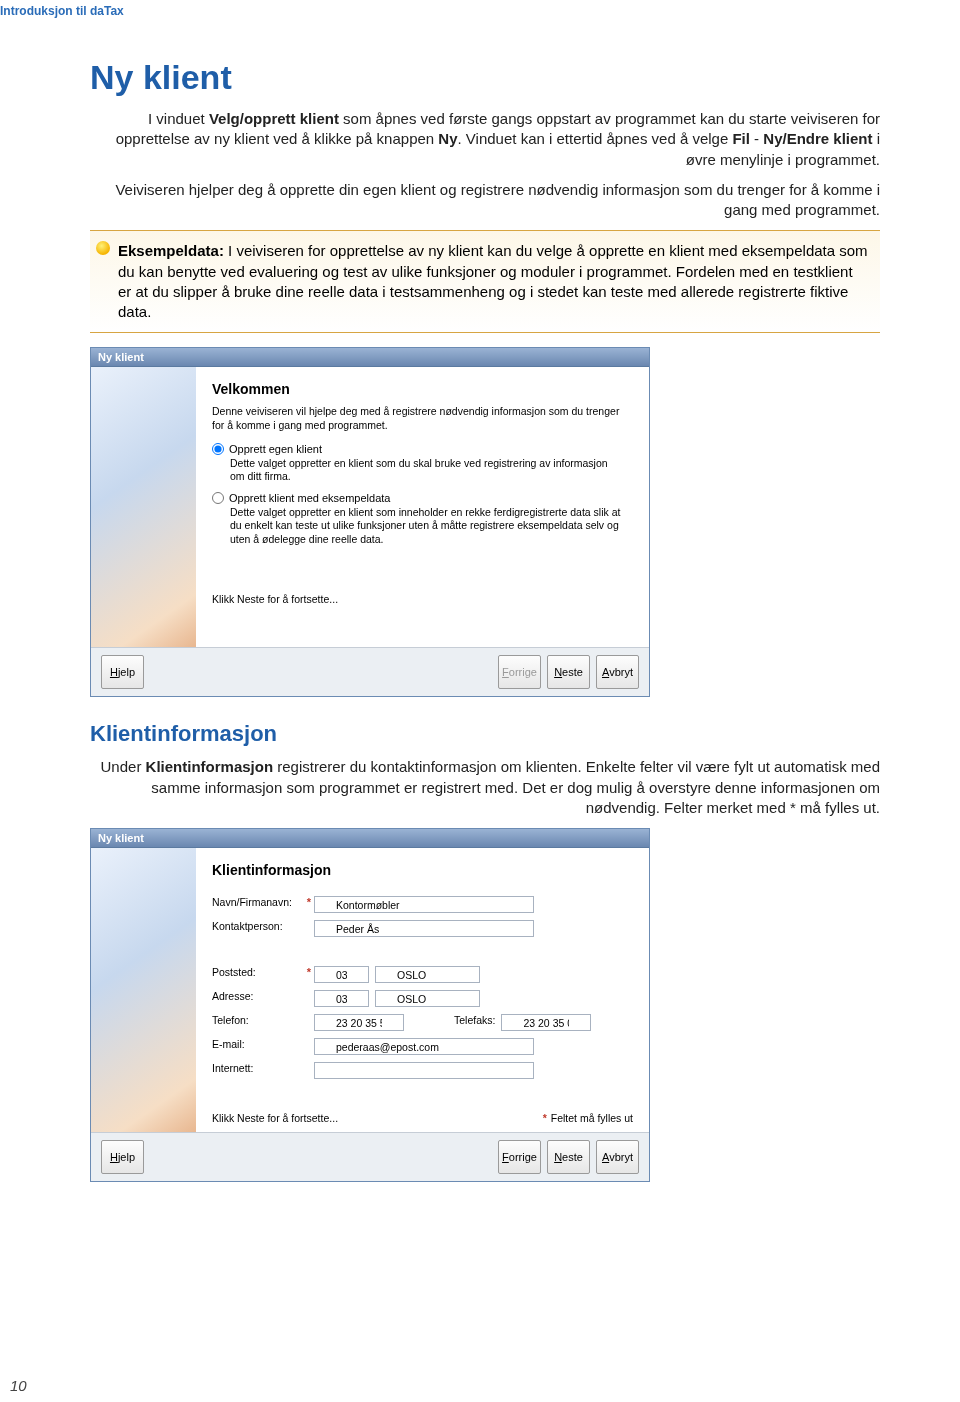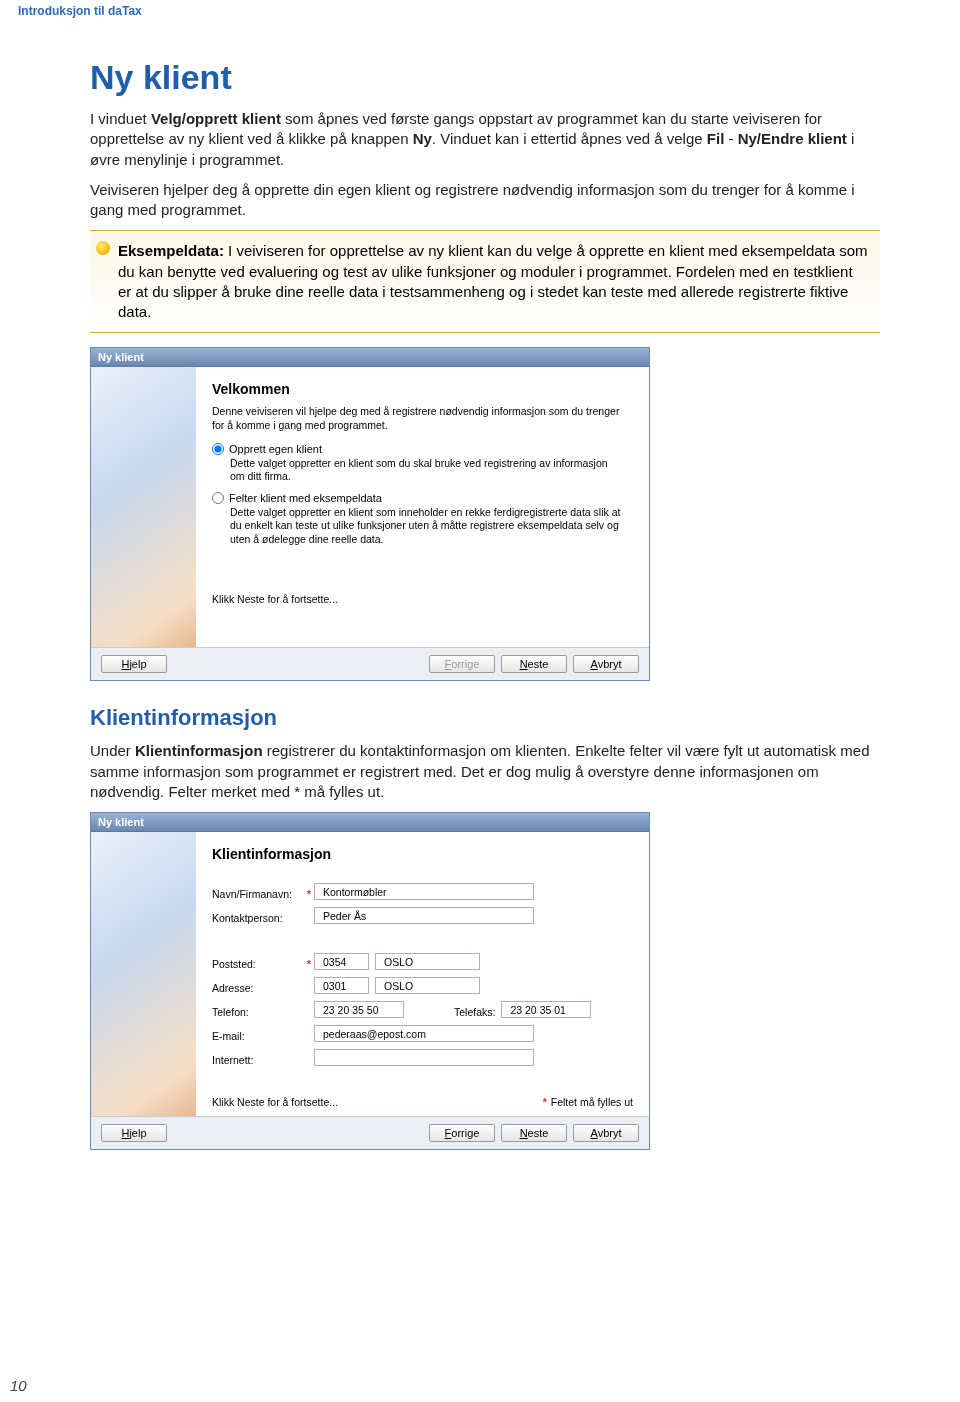--- a/index.html
+++ b/index.html
@@ -8,21 +8,21 @@
     height: 1402px;
     background: #fff;
     font-family: Arial, Helvetica, sans-serif;
     color: #000;
     position: relative;
   }
   .header-strip {
     color: #2a6cb8;
     font-size: 12px;
     font-weight: bold;
-    padding: 4px 0 0 18px;
+    padding: 4px 0 0 0;
   }
   .content {
     padding: 40px 0 0 90px;
     width: 880px;
   }
   h1.title {
     color: #1f5ea8;
     font-size: 34px;
     font-weight: bold;
     margin-bottom: 12px;
@@ -31,20 +31,21 @@
     color: #1f5ea8;
     font-size: 22px;
     font-weight: bold;
     margin: 20px 0 10px 0;
   }
   p.body {
     font-size: 15px;
     line-height: 1.35;
     margin-bottom: 10px;
     color: #222;
+    text-align: right;
   }
   .bold { font-weight: bold; }
   .tipbox {
     border-top: 1px solid #d7a542;
     border-bottom: 1px solid #d7a542;
     background: linear-gradient(#fdf7e8, #fff);
     padding: 10px 10px 10px 28px;
     margin: 10px 0 14px 0;
     position: relative;
     font-size: 15px;
@@ -125,58 +126,58 @@
   .wizard .button-bar {
     background: #ebeff3;
     border-top: 1px solid #c6cdd6;
     padding: 7px 10px;
     display: flex;
     align-items: center;
   }
   .wizard .button-bar .spacer { flex: 1; }
   .wizard button.wbtn {
     font-size: 11px;
-    padding: 2px 0;
-    width: 66px;
+    padding: 10px 0;
+    width: 43px;
     background: linear-gradient(#fdfdfd, #e6e6e6);
     border: 1px solid #9a9a9a;
     border-radius: 2px;
     margin-left: 6px;
     cursor: pointer;
   }
   .wizard button.wbtn:disabled {
     color: #999;
     cursor: default;
   }
   .wizard button.help-btn {
     margin-left: 0;
   }
   .underline-accel { text-decoration: underline; }
   
   .form-main { padding: 14px 16px 8px 16px; }
   .form-row {
     display: flex;
-    align-items: flex-end;
+    align-items: flex-start;
     margin: 4px 0;
     height: 20px;
   }
   .form-row .flabel {
     width: 92px;
     font-size: 10.5px;
   }
   .form-row .req {
     color: #c0392b;
     width: 10px;
     font-weight: bold;
     text-align: center;
     font-size: 11px;
   }
   .form-row input.ftext {
     font-size: 10.5px;
-    padding: 1px 8px;
+    padding: 1px 21px;
     border: 1px solid #a8b2c0;
     background: #fff;
     height: 17px;
   }
   .form-row .w-long { width: 220px; }
   .form-row .w-short { width: 55px; }
   .form-row .w-med { width: 105px; }
   .form-row .w-phone { width: 90px; }
   .form-row .tele-label {
     font-size: 10.5px;
@@ -230,21 +231,21 @@
           <div class="radio-row">
             <input type="radio" name="w1" checked="" style="">
             <span class="opt-label">Opprett egen klient</span>
           </div>
           <div class="opt-desc">Dette valget oppretter en klient som du skal bruke ved registrering av informasjon om ditt firma.</div>
         </div>
 
         <div class="option">
           <div class="radio-row">
             <input type="radio" name="w1" style="">
-            <span class="opt-label">Felter klient med eksempeldata</span>
+            <span class="opt-label">Opprett klient med eksempeldata</span>
           </div>
           <div class="opt-desc">Dette valget oppretter en klient som inneholder en rekke ferdigregistrerte data slik at du enkelt kan teste ut ulike funksjoner uten å måtte registrere eksempeldata selv og uten å ødelegge dine reelle data.</div>
         </div>
 
         <div class="continue-note">Klikk Neste for å fortsette...</div>
       </div>
     </div>
     <div class="button-bar">
       <button class="wbtn help-btn"><span class="underline-accel">H</span><span>jelp</span></button>
       <span class="spacer"></span>

